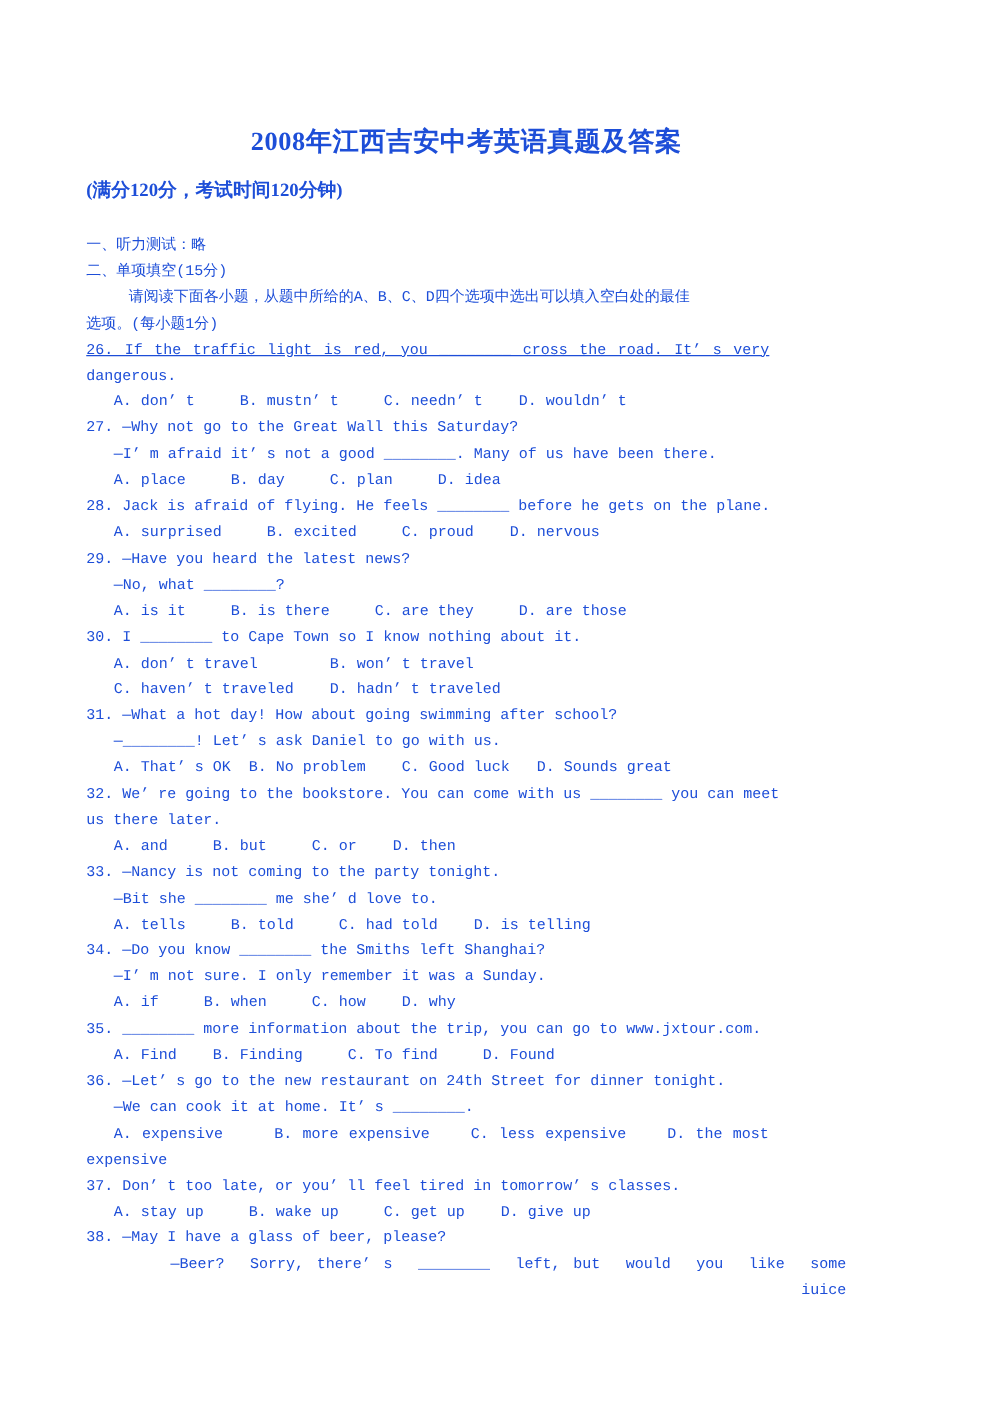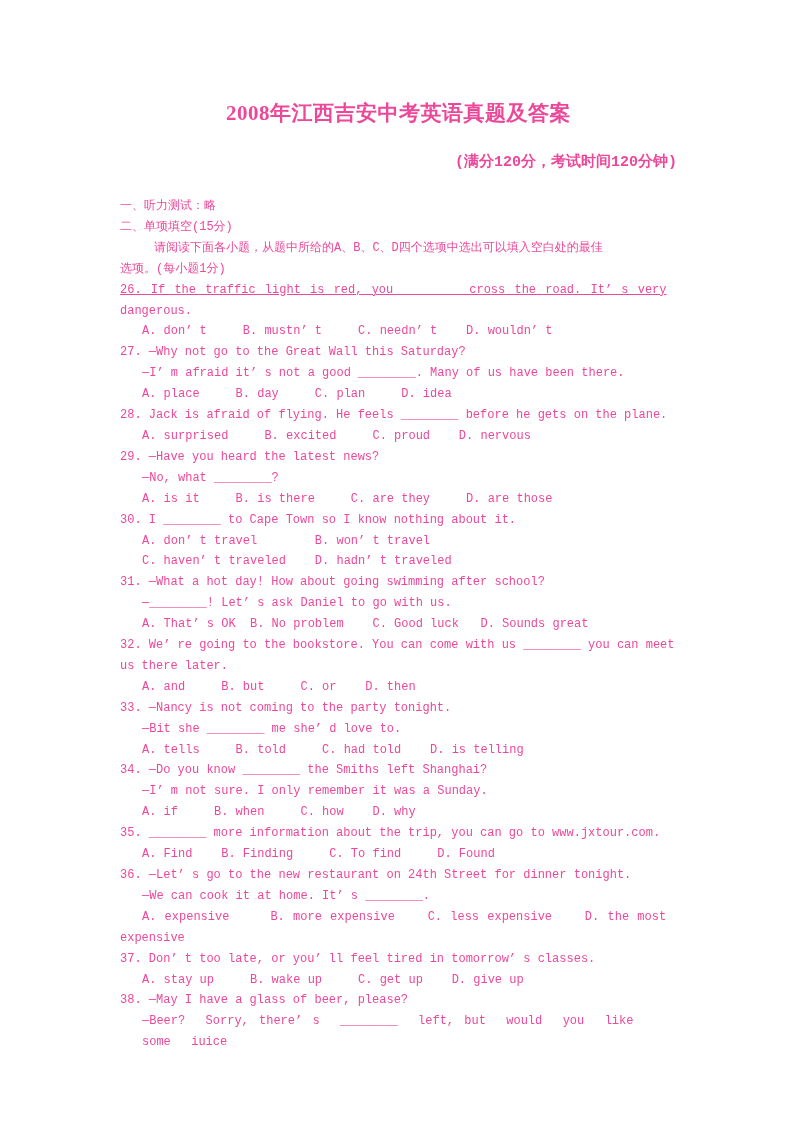--- a/index.html
+++ b/index.html
@@ -1,54 +1,54 @@
 <!DOCTYPE html>
 <html><head>
 <meta charset="utf-8">
 <style>
   html, body { margin: 0; padding: 0; background: #ffffff; }
   .page {
     position: relative;
     width: 794px;
     height: 1123px;
     background: #ffffff;
-    color: #ec4899;
+    color: #1d4ed8;
     overflow: hidden;
     box-sizing: border-box;
-    padding: 99px 117px 0 120px;
+    padding: 99px 117px 0 69px;
     font-family: "Liberation Mono", "DejaVu Sans Mono", monospace;
   }
   .doc-title {
     font-family: "Liberation Serif", "DejaVu Serif", serif;
     font-weight: bold;
     font-size: 21px;
     line-height: 29px;
     text-align: center;
     letter-spacing: 0.5px;
   }
   .doc-subtitle {
-    font-family: Liberation Mono, monospace;
+    font-family: Liberation Serif, serif;
     font-weight: bold;
     font-size: 15px;
     line-height: 22px;
-    text-align: right;
-    margin-top: 24px;
+    text-align: left;
+    margin-top: 14px;
   }
   .doc-body {
     margin-top: 22px;
     font-size: 12px;
     line-height: 20.9px;
     white-space: pre-wrap;
   }
   .line { min-height: 20.9px; }
   .line.opt  { padding-left: 22px; font-family: Liberation Mono, monospace; }  
   .line.pind { padding-left: 34px; }  
   .line.wide1 { word-spacing: 1px; }  
   .line.wide2 { word-spacing: 2px; text-decoration: underline; }
-  .line.wide3 { word-spacing: 3px; }
+  .line.wide3 { word-spacing: 3px; text-align: right; }
 </style>
 </head>
 <body>
 
 <div class="page">
   <div class="doc-title">2008年江西吉安中考英语真题及答案</div>
   <div class="doc-subtitle">(满分120分，考试时间120分钟)</div>
   <div class="doc-body"><div class="line">一、听力测试：略</div><div class="line">二、单项填空(15分)</div><div class="line pind">请阅读下面各小题，从题中所给的A、B、C、D四个选项中选出可以填入空白处的最佳</div><div class="line">选项。(每小题1分)</div><div class="line wide2">26. If the traffic light is red, you ________ cross the road. It’ s very</div><div class="line">dangerous.</div><div class="line opt">A. don’ t     B. mustn’ t     C. needn’ t    D. wouldn’ t</div><div class="line">27. —Why not go to the Great Wall this Saturday?</div><div class="line opt">—I’ m afraid it’ s not a good ________. Many of us have been there.</div><div class="line opt">A. place     B. day     C. plan     D. idea</div><div class="line">28. Jack is afraid of flying. He feels ________ before he gets on the plane.</div><div class="line opt">A. surprised     B. excited     C. proud    D. nervous</div><div class="line">29. —Have you heard the latest news?</div><div class="line opt">—No, what ________?</div><div class="line opt">A. is it     B. is there     C. are they     D. are those</div><div class="line">30. I ________ to Cape Town so I know nothing about it.</div><div class="line opt">A. don’ t travel        B. won’ t travel</div><div class="line opt">C. haven’ t traveled    D. hadn’ t traveled</div><div class="line">31. —What a hot day! How about going swimming after school?</div><div class="line opt">—________! Let’ s ask Daniel to go with us.</div><div class="line opt">A. That’ s OK  B. No problem    C. Good luck   D. Sounds great</div><div class="line">32. We’ re going to the bookstore. You can come with us ________ you can meet</div><div class="line">us there later.</div><div class="line opt">A. and     B. but     C. or    D. then</div><div class="line">33. —Nancy is not coming to the party tonight.</div><div class="line opt">—Bit she ________ me she’ d love to.</div><div class="line opt">A. tells     B. told     C. had told    D. is telling</div><div class="line">34. —Do you know ________ the Smiths left Shanghai?</div><div class="line opt">—I’ m not sure. I only remember it was a Sunday.</div><div class="line opt">A. if     B. when     C. how    D. why</div><div class="line">35. ________ more information about the trip, you can go to www.jxtour.com.</div><div class="line opt">A. Find    B. Finding     C. To find     D. Found</div><div class="line">36. —Let’ s go to the new restaurant on 24th Street for dinner tonight.</div><div class="line opt">—We can cook it at home. It’ s ________.</div><div class="line opt wide1">A. expensive     B. more expensive    C. less expensive    D. the most</div><div class="line">expensive</div><div class="line">37. Don’ t too late, or you’ ll feel tired in tomorrow’ s classes.</div><div class="line opt">A. stay up     B. wake up     C. get up    D. give up</div><div class="line">38. —May I have a glass of beer, please?</div><div class="line opt wide3">—Beer?  Sorry, there’ s  ________  left, but  would  you  like  some  iuice</div></div>
 </div>
 

